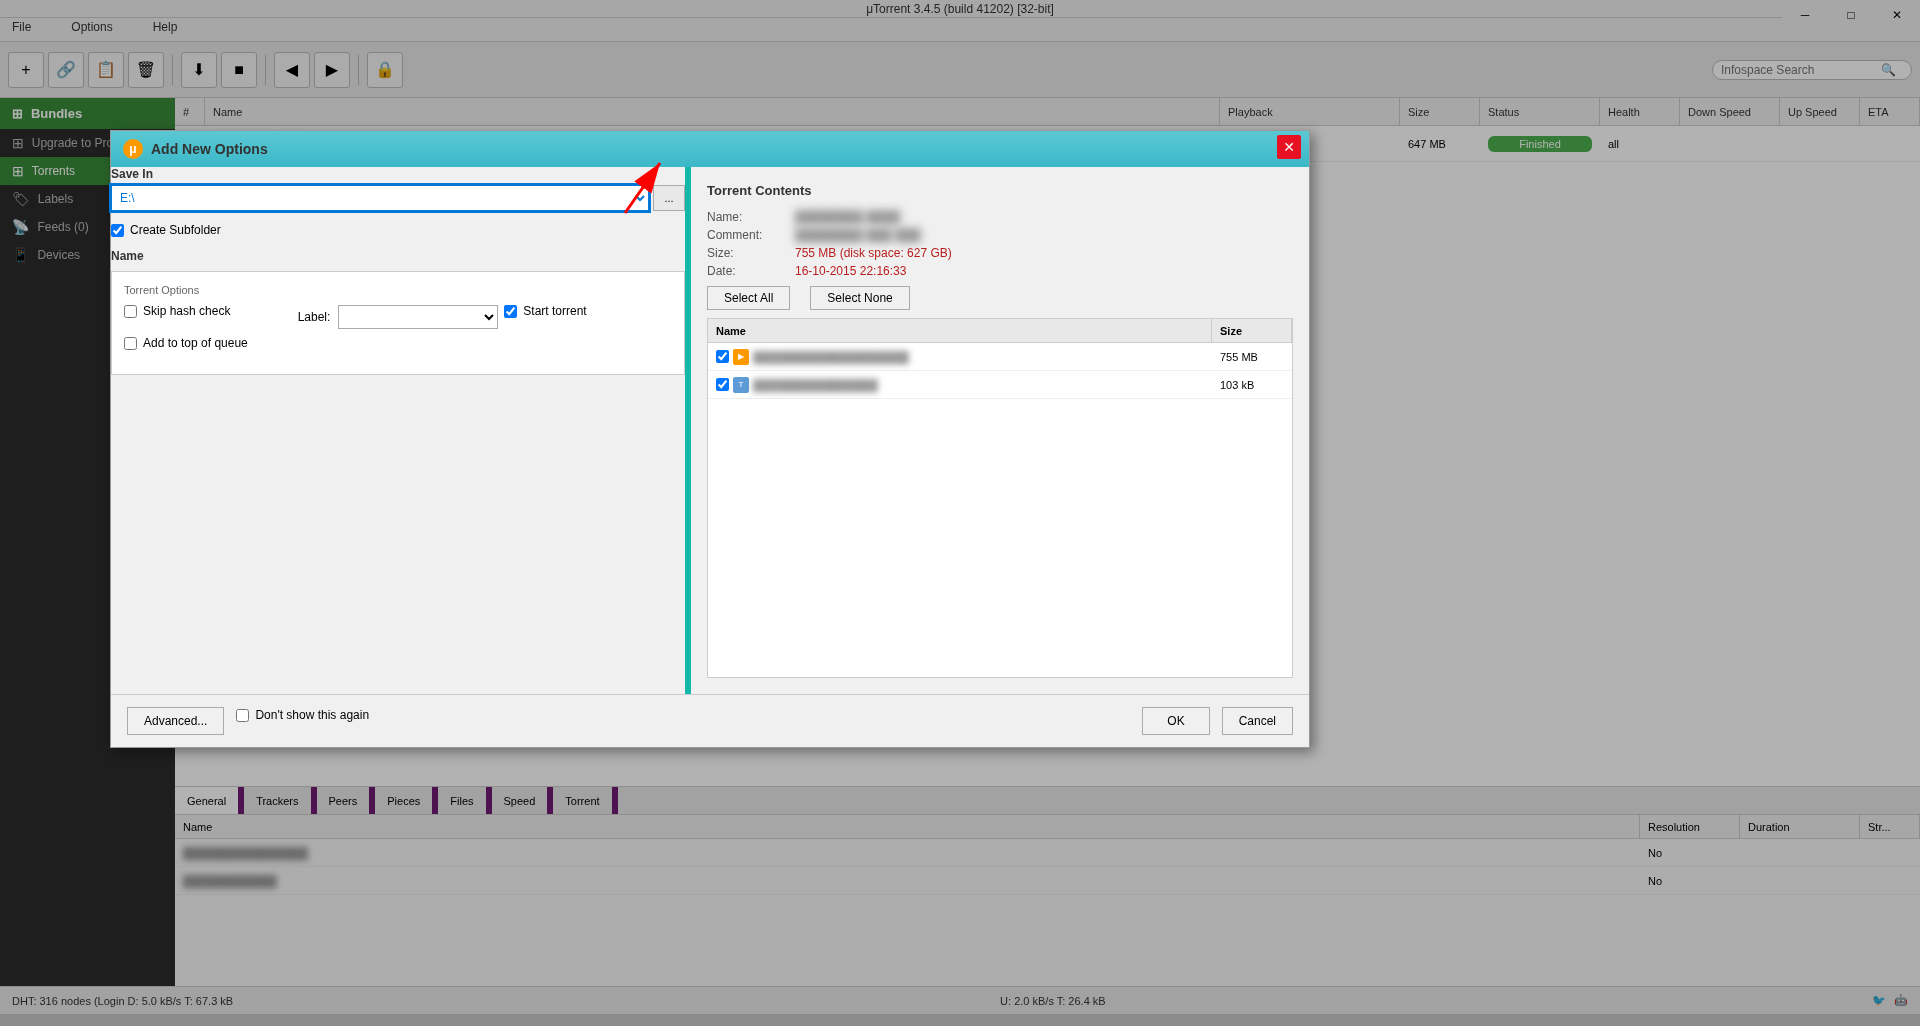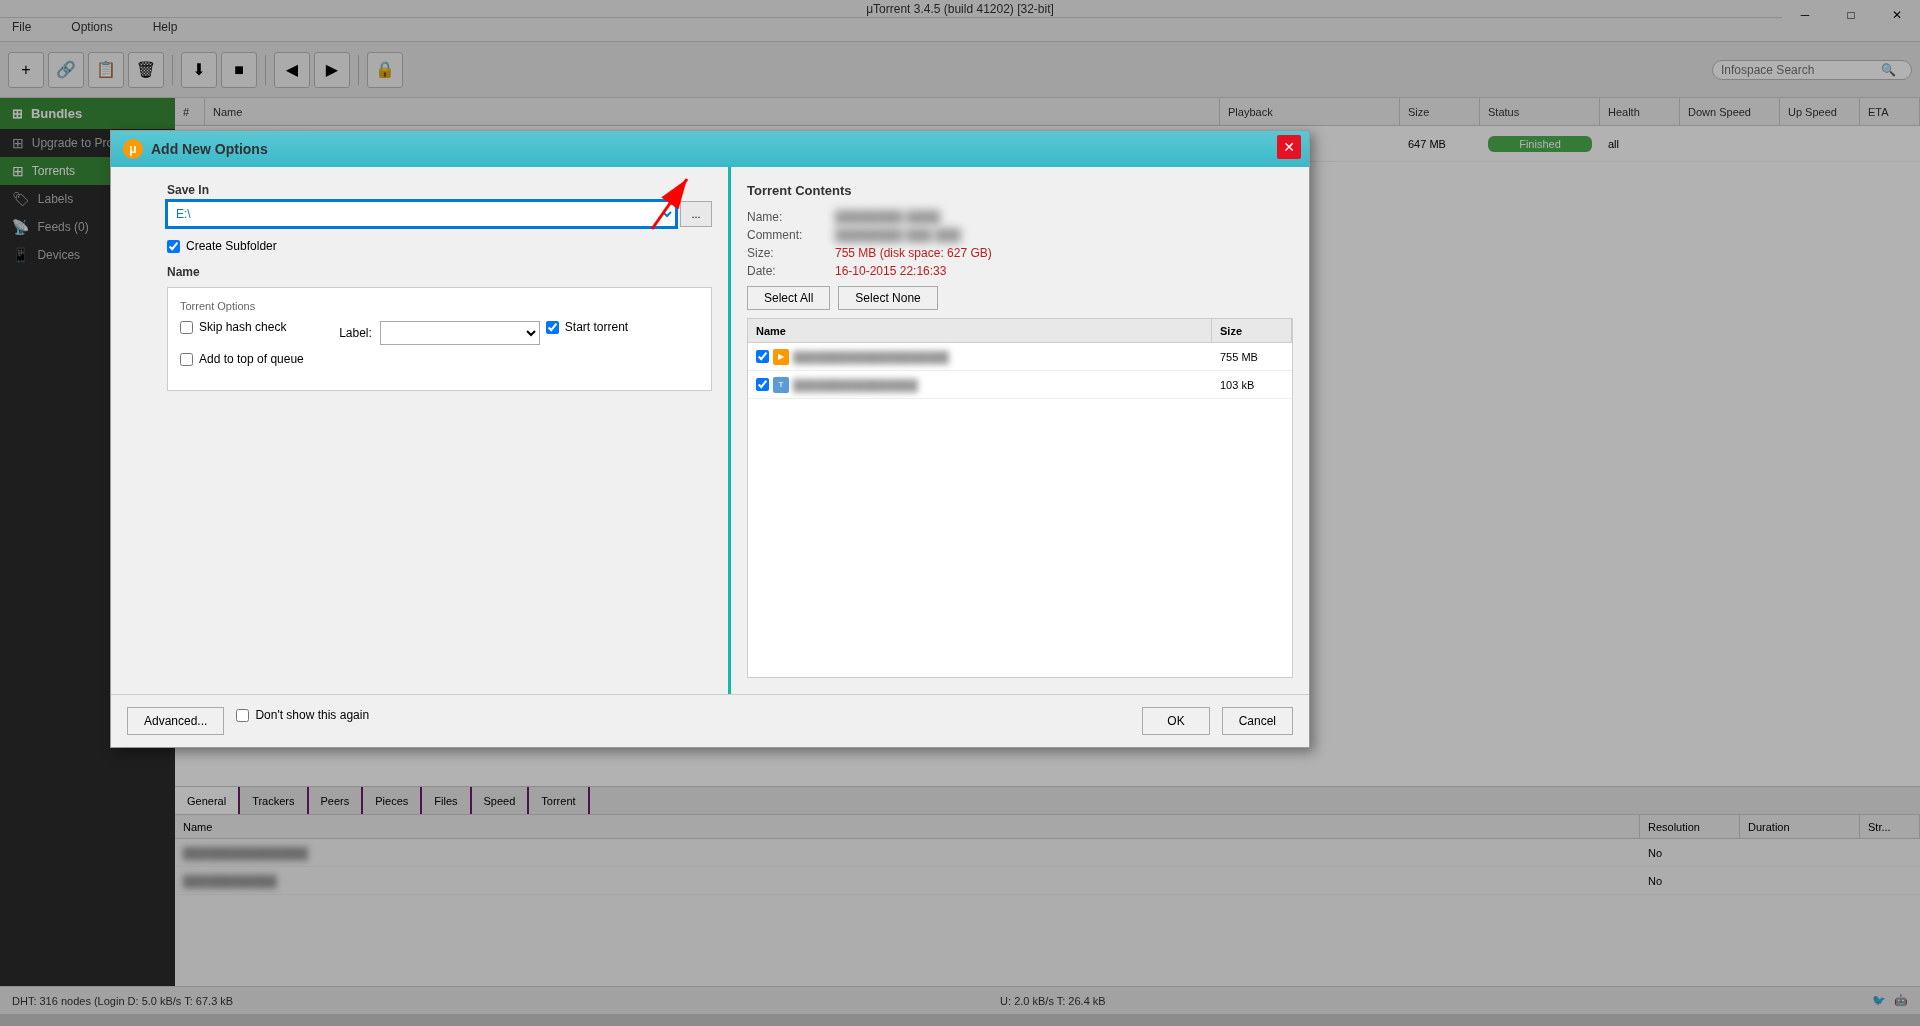--- a/index.html
+++ b/index.html
@@ -208,21 +208,21 @@
       border-bottom: 1px solid #ccc;
       height: 28px;
     }
     .bottom-tab {
       padding: 0 12px;
       height: 100%;
       display: flex;
       align-items: center;
       font-size: 11px;
       cursor: pointer;
-      border-right: 2px solid #701a75;
+      border-right: 6px solid #701a75;
     }
     .bottom-tab.active { background: white; }
     .bottom-col-headers {
       display: flex;
       background: #f0f0f0;
       border-bottom: 1px solid #ccc;
       height: 24px;
       align-items: center;
       font-size: 11px;
     }
@@ -309,23 +309,21 @@
       border-radius: 2px;
     }
     .dialog-body {
       display: flex;
       padding: 0;
     }
 
     
     .dialog-left {
       width: 580px;
-      padding: 16px;
-      border-right: 3px solid #14b8a6;
-      margin-left: 40px;
+      border-right: 6px solid #14b8a6;
     }
     .dialog-right {
       flex: 1;
       padding: 16px;
     }
 
     .field-label {
       font-size: 12px;
       color: #333;
       margin-bottom: 4px;
@@ -436,21 +434,21 @@
     }
     .info-val {
       color: #b91c1c;
     }
     .info-val.blurred {
       filter: blur(4px);
       color: #999;
     }
     .select-buttons {
       display: flex;
-      gap: 8px;
+      gap: 20px;
       margin: 8px 0;
     }
     .sel-btn {
       padding: 4px 16px;
       border: 1px solid #aaa;
       background: #f0f0f0;
       cursor: pointer;
       font-size: 12px;
     }
 

